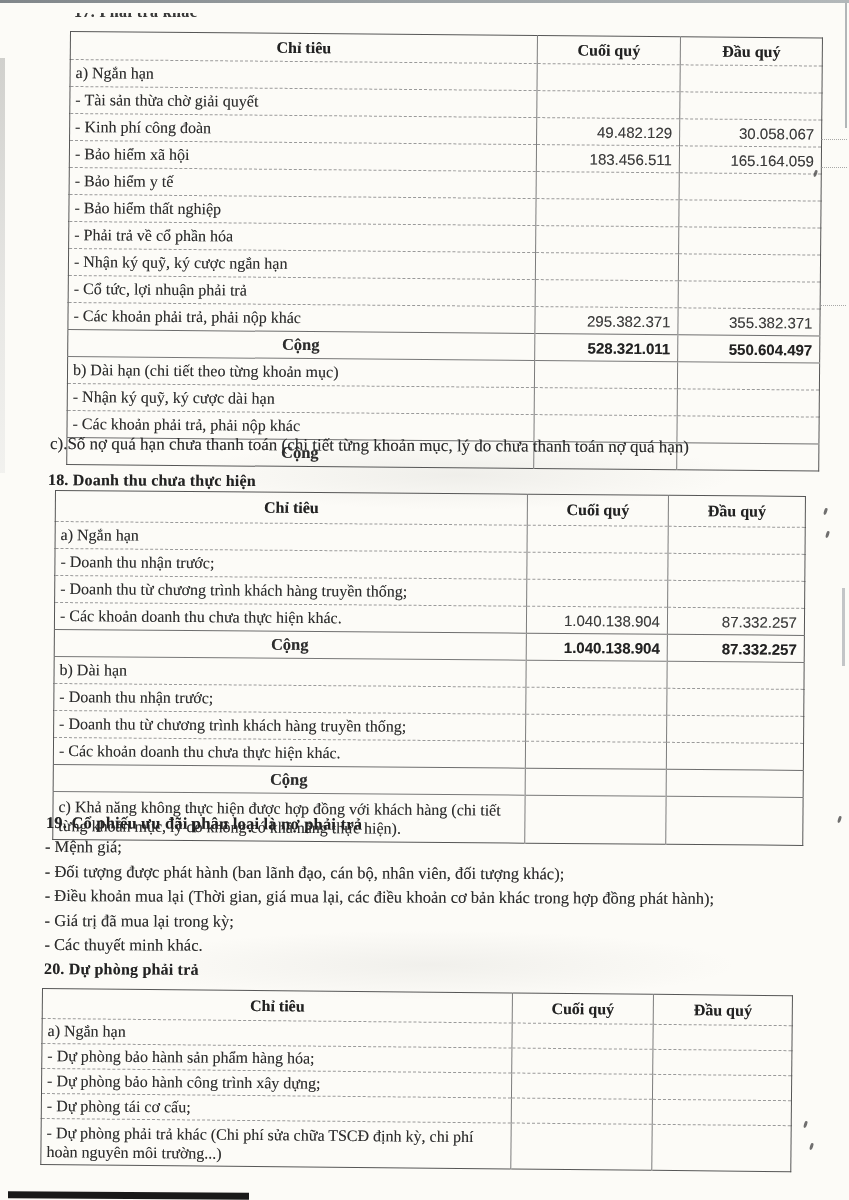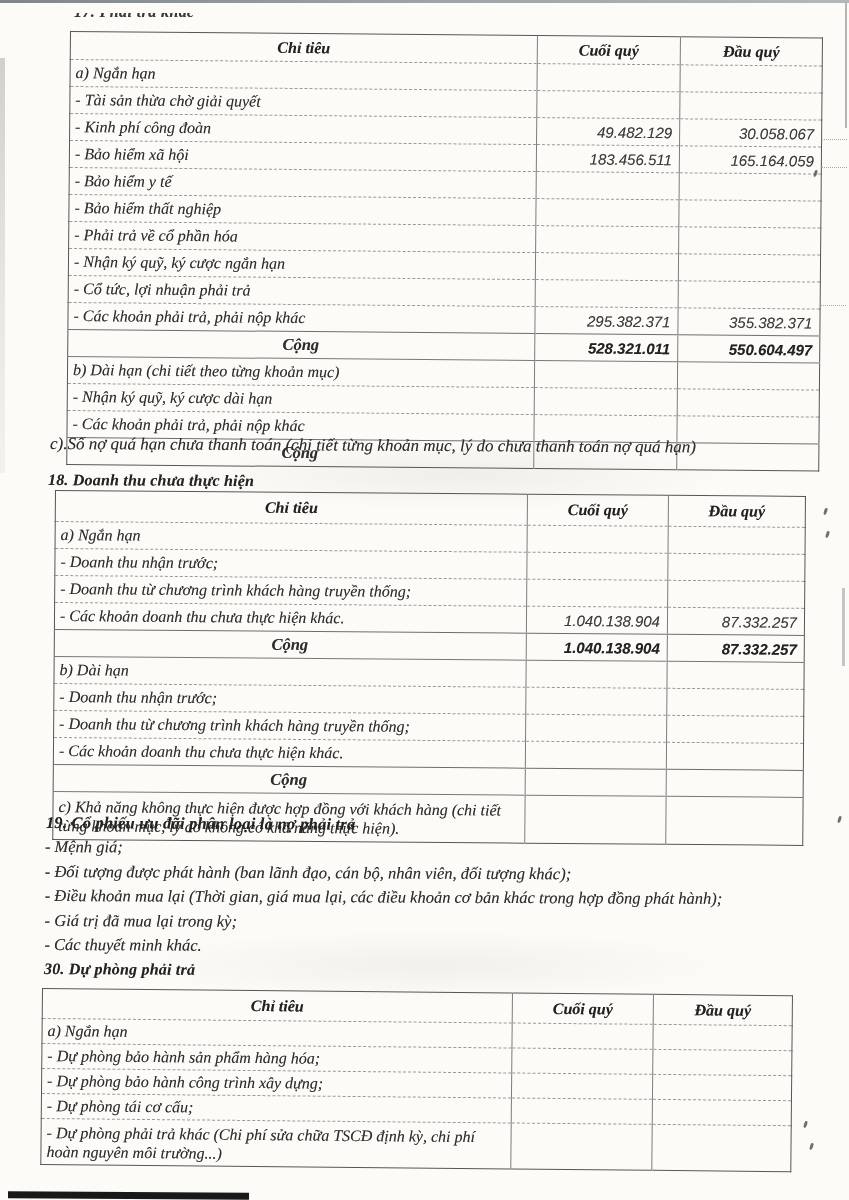--- a/index.html
+++ b/index.html
@@ -1,21 +1,20 @@
 <!DOCTYPE html>
 <html lang="vi"><head>
 <meta charset="utf-8">
 <style>
   html,body { margin:0; padding:0; background:#e8e8e6; }
   .page {
     position:relative; width:849px; height:1200px; margin:0 auto;
     background:#fcfbf7; overflow:hidden;
     font-family:"Liberation Serif", serif; color:#2d2d2d;
     text-shadow:0 0 .5px rgba(50,50,50,.45);
-    font-style:italic;
   }
   .blotch { position:absolute; pointer-events:none; }
   .b1 { left:180px; top:440px; width:560px; height:70px;
         background:radial-gradient(ellipse at center, rgba(150,150,144,.13), transparent 70%); }
   .b2 { left:120px; top:930px; width:620px; height:70px;
         background:radial-gradient(ellipse at center, rgba(150,150,144,.11), transparent 70%); }
 
   
   .art-top { position:absolute; left:0; top:0; width:849px; height:3px;
              background:linear-gradient(90deg,#80868a,#9ba1a4 45%,#b3b8ba); }
@@ -272,21 +271,21 @@
   <div id="h19" class="sec-head">19. Cổ phiếu ưu đãi phân loại là nợ phải trả</div>
 
   <div class="bullets">
     <div>- Mệnh giá;</div>
     <div>- Đối tượng được phát hành (ban lãnh đạo, cán bộ, nhân viên, đối tượng khác);</div>
     <div>- Điều khoản mua lại (Thời gian, giá mua lại, các điều khoản cơ bản khác trong hợp đồng phát hành);</div>
     <div>- Giá trị đã mua lại trong kỳ;</div>
     <div>- Các thuyết minh khác.</div>
   </div>
 
-  <div id="h20" class="sec-head">30. Dự phòng phải trả</div>
+  <div id="h20" class="sec-head">20. Dự phòng phải trả</div>
 
   <table id="t20" class="doc-table">
     <colgroup>
         <col style="width:470px">
         <col style="width:141px">
         <col style="width:139px">
       </colgroup>
     <thead>
       <tr>
         <th>Chỉ tiêu</th>

